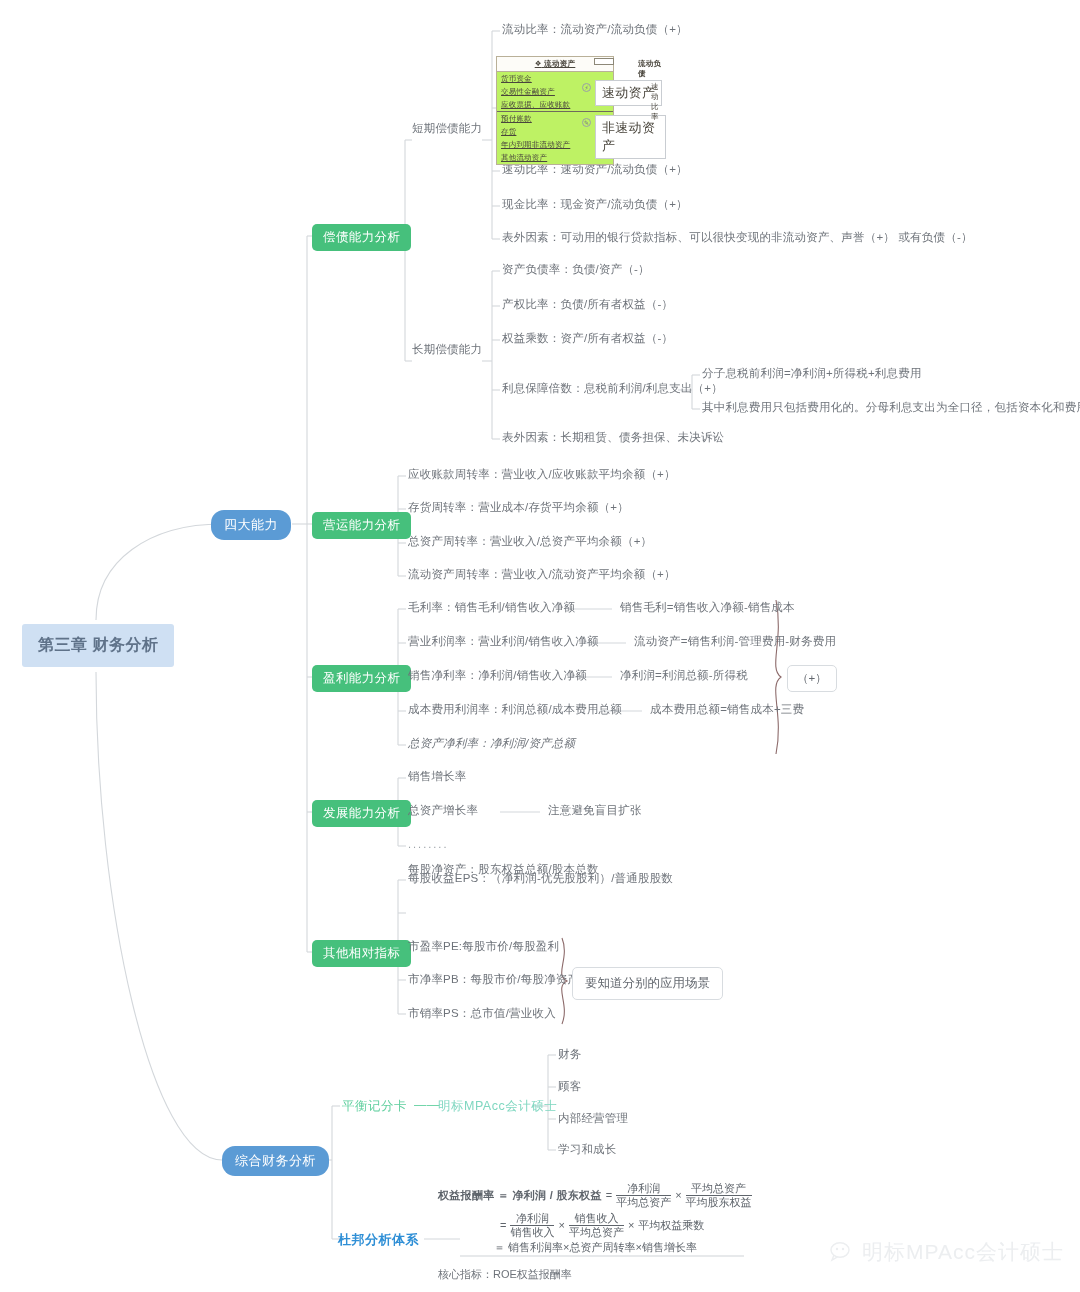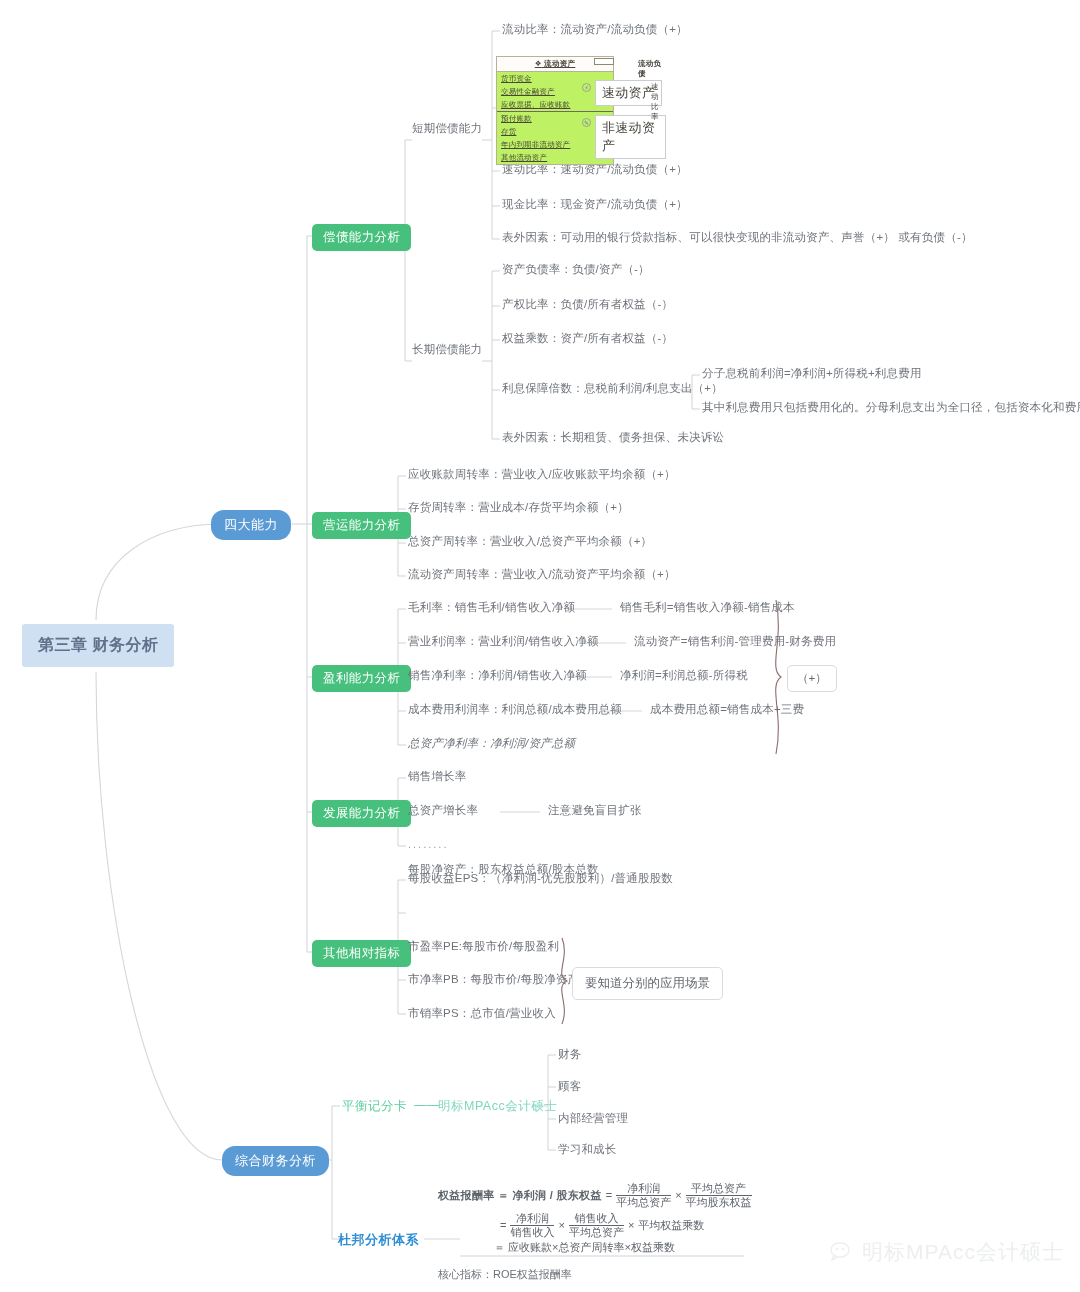--- a/index.html
+++ b/index.html
@@ -318,21 +318,21 @@
       <span>×</span>
       <span style="display:inline-block; text-align:center; line-height:1.15;">
         <span style="display:block; border-bottom:1px solid #5e646b; padding:0 2px;">销售收入</span>
         <span style="display:block;">平均总资产</span>
       </span>
       <span>×</span>
       <span>平均权益乘数</span>
     </div>
 
     <div style="height:18px; padding-left:56px;">
-      <span>＝ 应收账款×总资产周转率×权益乘数</span>
+      <span>＝ 销售利润率×总资产周转率×销售增长率</span>
     </div>
 
     <div style="padding-top:9px; font-size:11px; color:#6e737a;">
       <span>核心指标：ROE权益报酬率</span>
     </div>
   </div>
 
   <div class="wm">
     <span>
       <svg width="26" height="22" viewBox="0 0 26 22">

